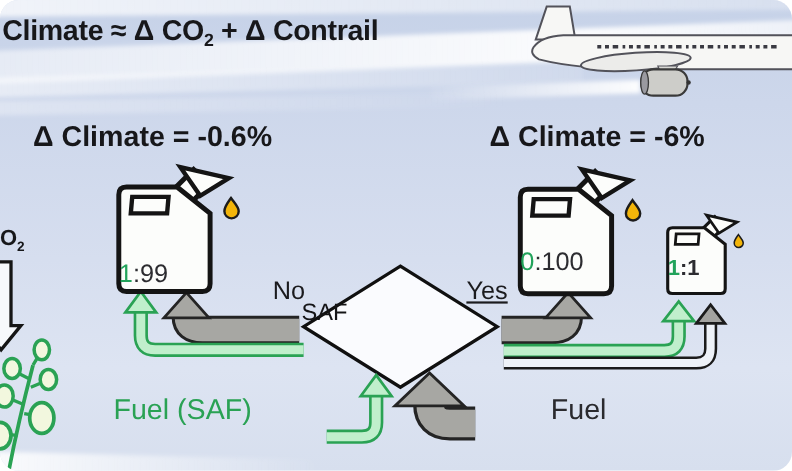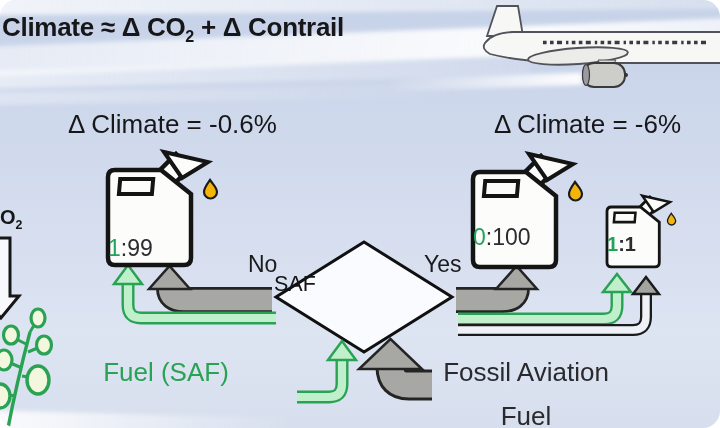--- a/index.html
+++ b/index.html
@@ -20,27 +20,27 @@
   .b4{left:392px;top:76px;width:190px;height:12px;transform:rotate(-2deg);
       background:linear-gradient(90deg,rgba(255,255,255,.05),rgba(255,255,255,.95));}
   .b5{left:-20px;top:88px;width:480px;height:13px;transform:rotate(-1deg);
       background:linear-gradient(90deg,rgba(255,255,255,.35),rgba(255,255,255,0));}
   .b6{left:-30px;top:414px;width:320px;height:26px;transform:rotate(1.5deg);
       background:linear-gradient(90deg,rgba(255,255,255,.95),rgba(255,255,255,0));}
   svg{position:absolute;left:0;top:0;}
   .txt{position:absolute;white-space:nowrap;}
   .formula{left:2px;top:12px;font-size:26px;font-weight:700;letter-spacing:-0.3px;color:#17171a;}
   .formula sub,.co2 sub{font-size:0.62em;}
-  .climate{top:109px;width:285px;text-align:center;font-size:26px;font-weight:400;color:#17171a;}
+  .climate{top:109px;width:285px;font-size:26px;font-weight:700;color:#17171a;}
   .cl-left{left:30px;}
   .cl-right{left:445px;}
   .decision-label{left:274px;top:272px;width:182px;text-align:left;font-size:21.5px;line-height:24px;color:#141416;}
   .branch{font-size:23px;color:#1b1b1e;width:44px;}
   .no{left:248px;top:251px;}
-  .yes{left:424px;top:251px;}
+  .yes{left:424px;top:251px;text-decoration:underline;}
   .ratio{position:absolute;font-size:23px;color:#2c2c30;}
   .ratio.small{font-size:20px;font-weight:bold;}
   .ratio .g{color:#22a35b;}
   .co2{left:0;top:206px;font-size:20px;font-weight:700;color:#17171a;}
   .fuel-label{top:350px;width:276px;text-align:center;font-size:26px;line-height:44px;}
   .saf-label{left:28px;color:#2aa254;}
   .fossil-label{left:388px;color:#2a2a2e;}
 </style>
 </head>
 <body>
@@ -149,17 +149,16 @@
   <div class="ratio" style="left:108px;top:235px;width:84px;"><span class="g">1</span><span>:99</span></div>
   <div class="ratio" style="left:473px;top:224px;width:84px;"><span class="g">0</span><span>:100</span></div>
   <div class="ratio small" style="left:607px;top:233px;width:53px;"><span class="g">1</span><span>:1</span></div>
 
   <div class="txt co2"><span>O</span><sub>2</sub></div>
 
   <div class="txt fuel-label saf-label">
     <div>Fuel (SAF)</div>
   </div>
   <div class="txt fuel-label fossil-label">
-    <div>Fossil Aviation</div>
     <div>Fuel</div>
   </div>
 
 </div>
 
 </body></html>

